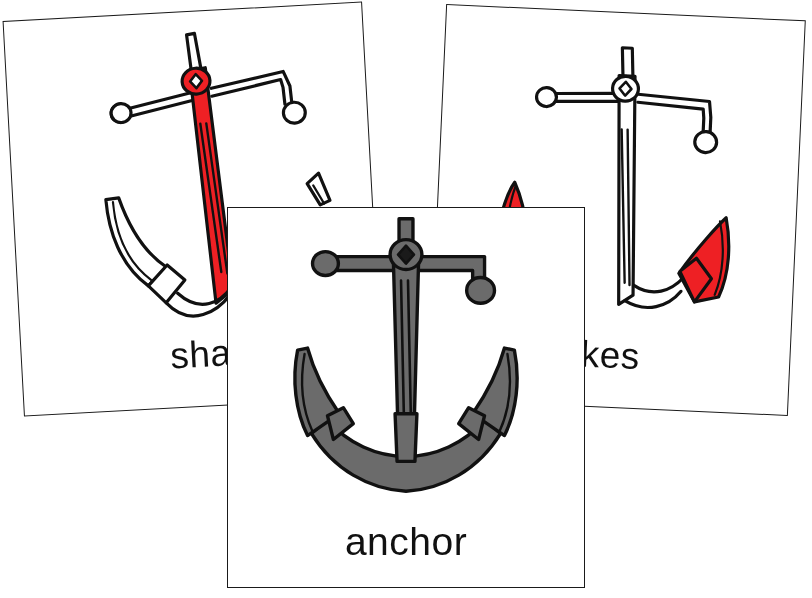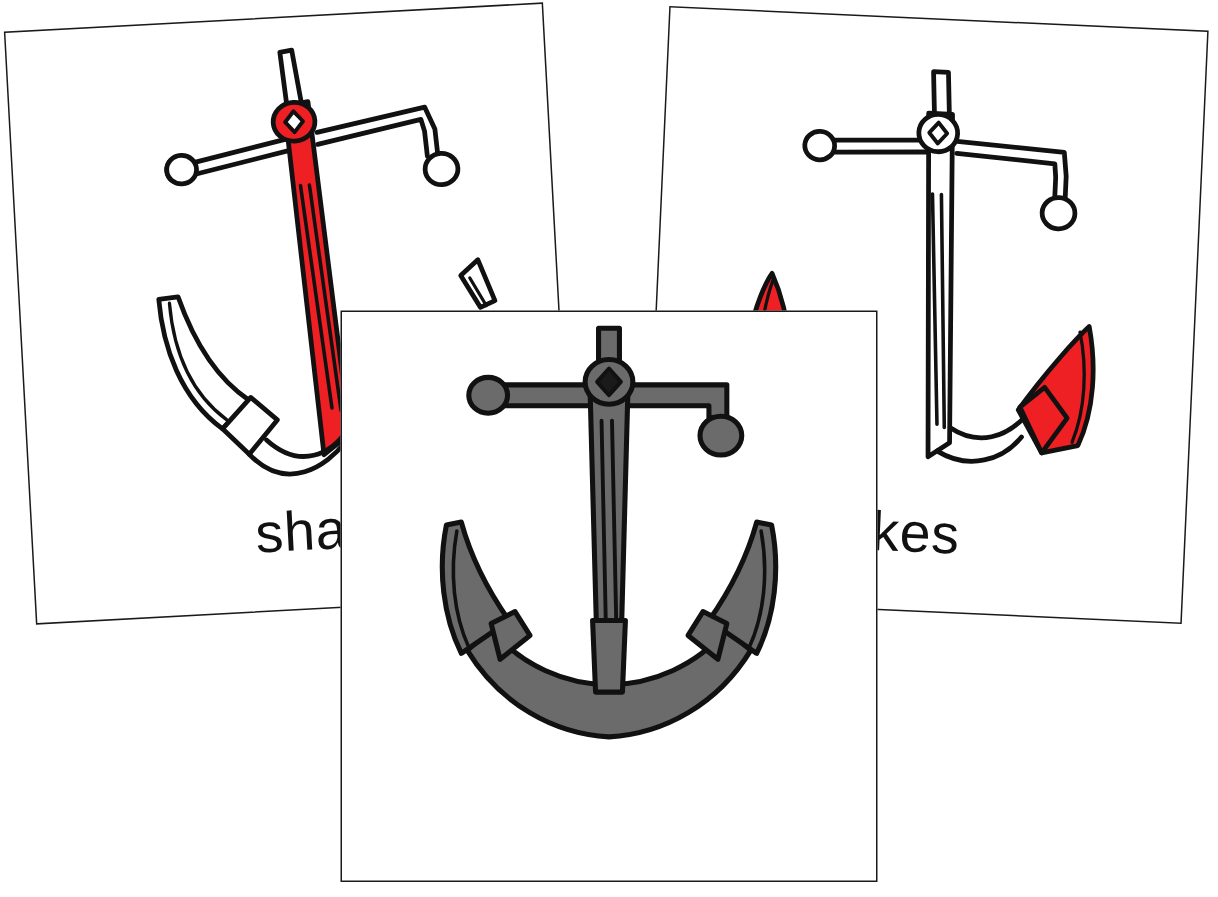--- a/index.html
+++ b/index.html
@@ -190,15 +190,16 @@
                    C 294 172, 290 204, 278 228
                    L 246 206
                    C 260 186, 272 162, 278 140 Z" fill="#6b6b6b"></path>
           <path d="M281 146 C 286 174, 283 202, 273 224" fill="none" stroke-width="2.4"></path>
           <path d="M258 208 L242 200 L232 216 L252 232 Z" fill="#6b6b6b"></path>
 
           <path d="M168 206 L190 206 L188 254 L170 254 Z" fill="#6b6b6b"></path>
         </g>
       </svg>
     </div>
+    <div class="card-label">anchor</div>
   </div>
 
 </div>
 
 </body></html>

